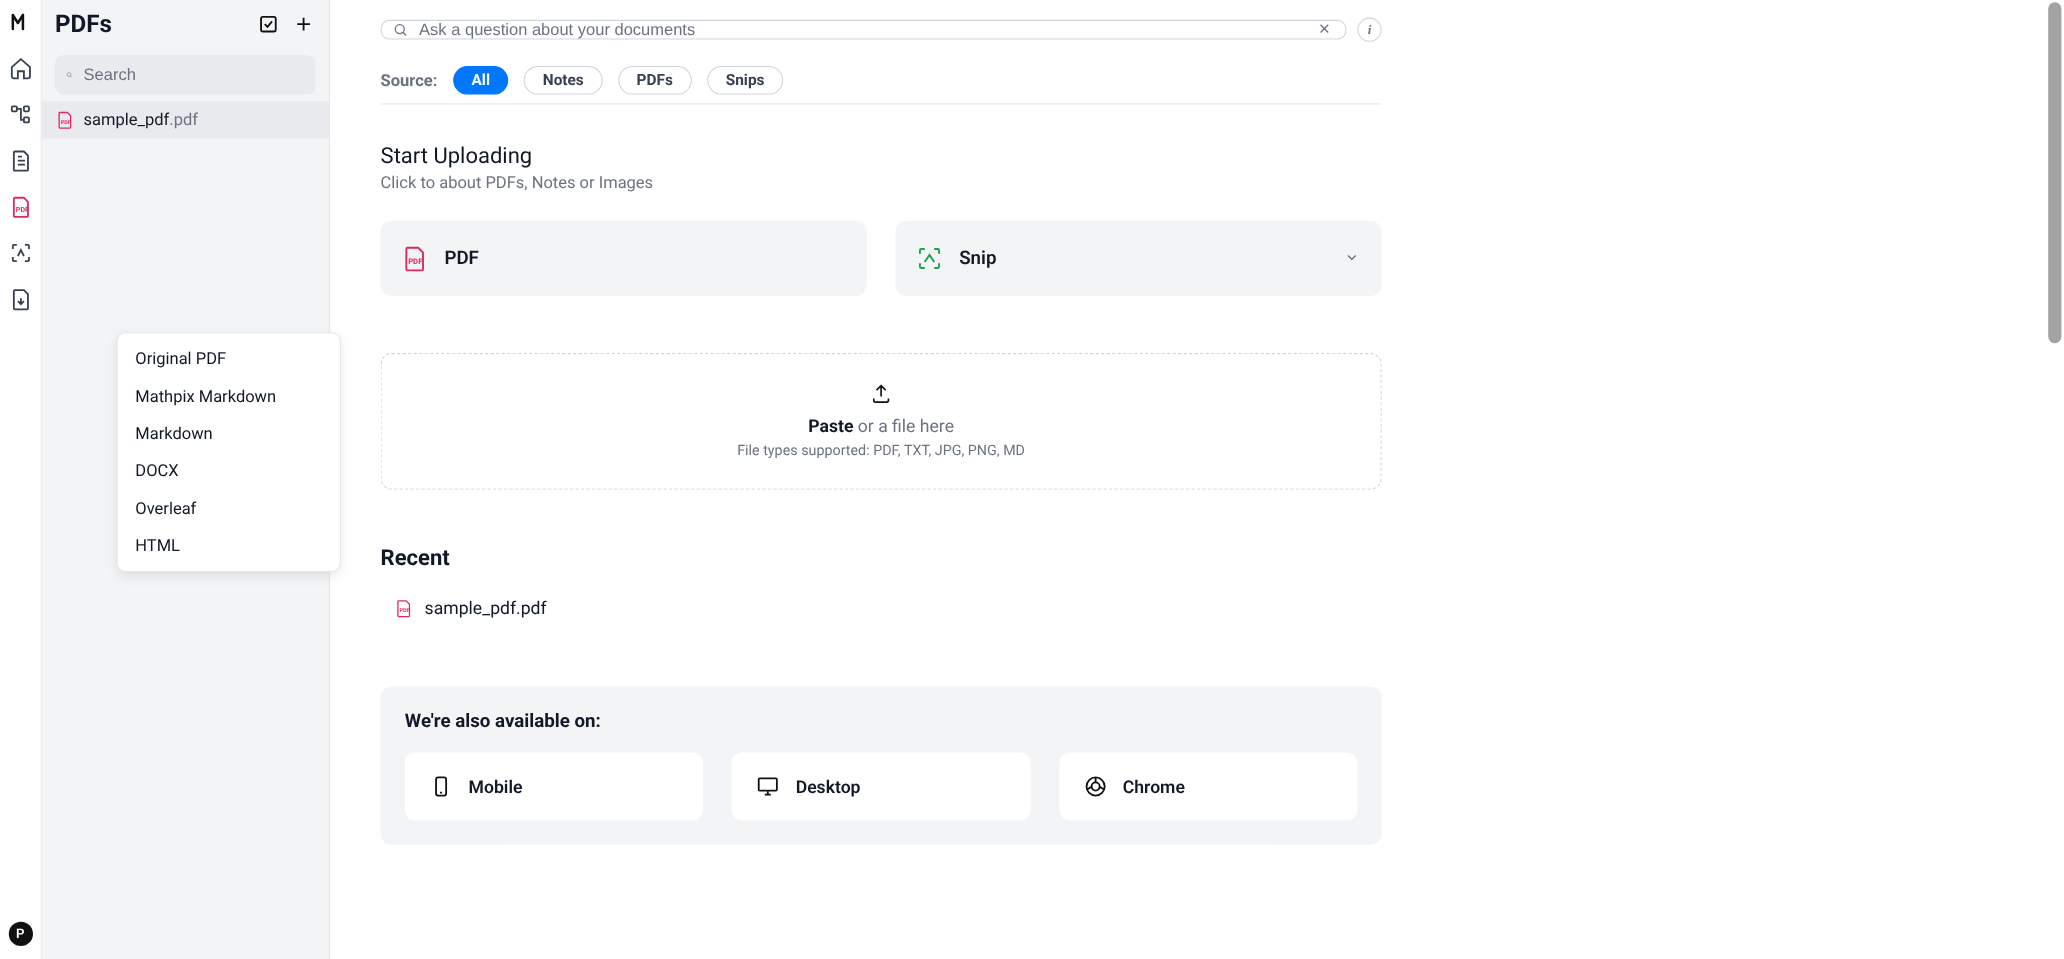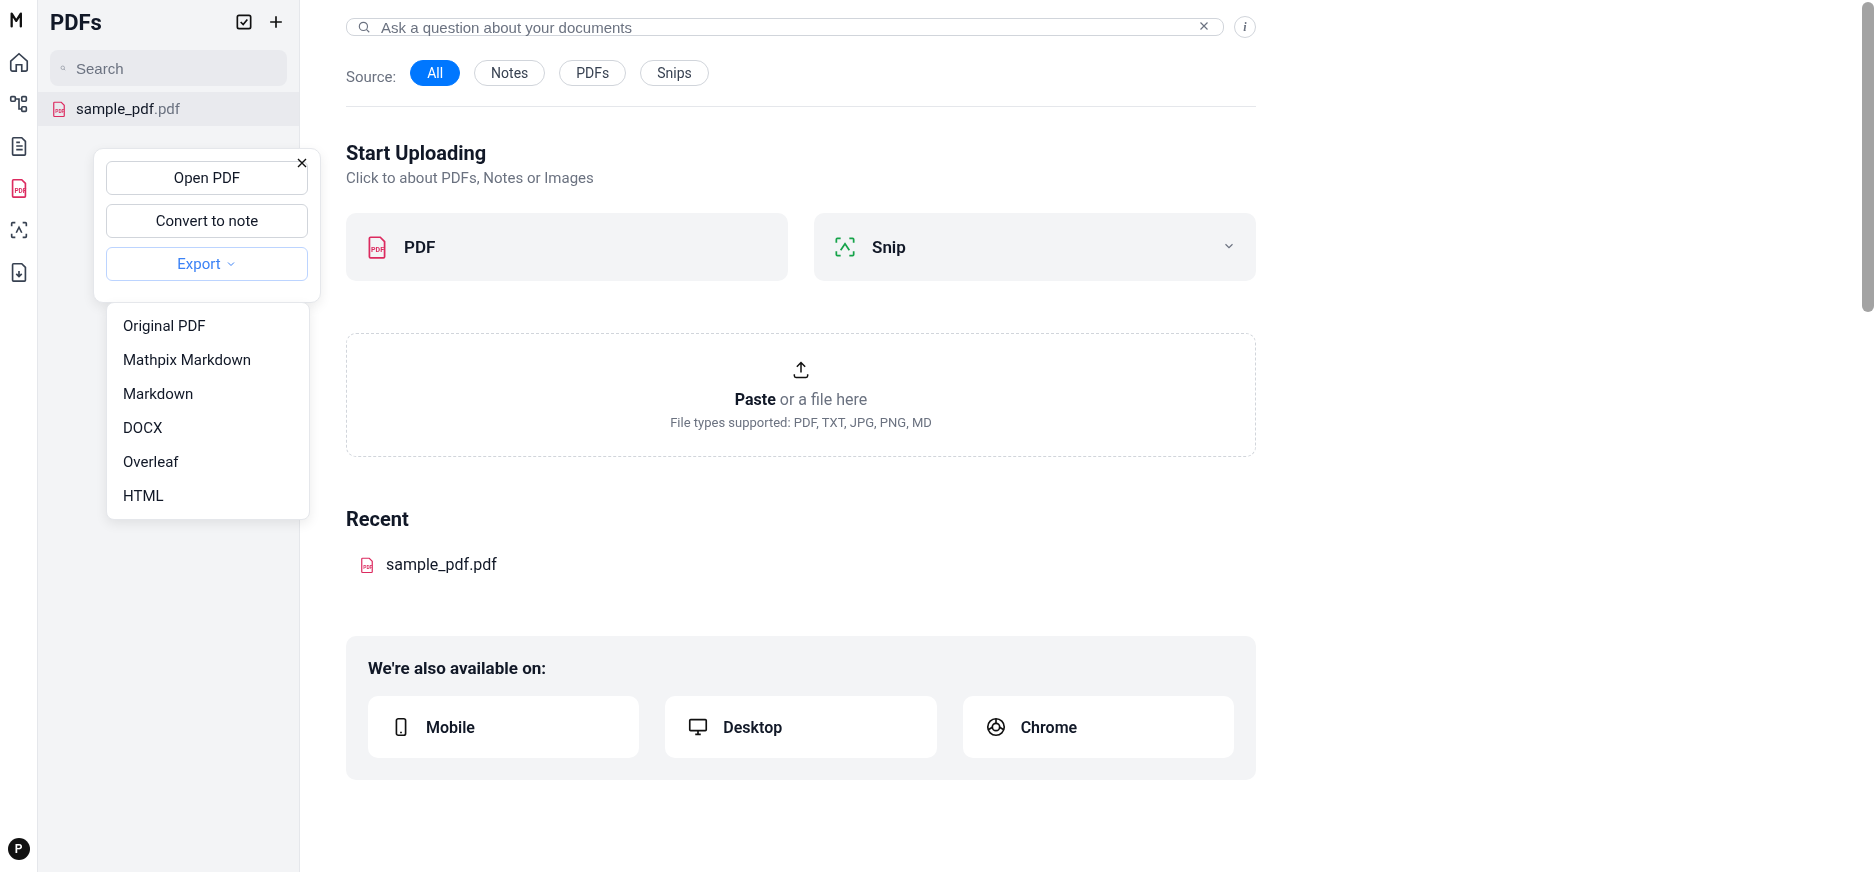--- a/index.html
+++ b/index.html
@@ -62,27 +62,27 @@
   .main-inner { max-width:910px; }
   .ask-row { display:flex; align-items:center; gap:10px;}
   .ask-box { flex:1; height:18px; border:1px solid var(--border-dark); border-radius:8px; display:flex; align-items:center; padding:0 10px; color:var(--text-muted);}
   .ask-box svg.search { width:14px; height:14px; stroke:currentColor; fill:none; stroke-width:2; margin-right:8px;}
   .ask-box input { border:none; flex:1; outline:none; font-size:15px; background:transparent; color:var(--text);}
   .ask-box input::placeholder { color:var(--text-muted);}
   .ask-box .x { width:16px; height:16px; margin-left:auto;}
   .ask-box .x svg { width:14px; height:14px; stroke:#6b7280; fill:none; stroke-width:2;}
   .info-icn { width:22px; height:22px; border:1.5px solid var(--border-dark); border-radius:50%; display:flex; align-items:center; justify-content:center; color:#6b7280; font-size:12px; font-weight:600; font-style:italic; font-family:serif;}
 
-  .source-row { display:flex; align-items:flex-end; gap:14px; margin-top:22px; padding-bottom:20px; border-bottom:1px solid var(--border);}
+  .source-row { display:flex; align-items:center; gap:14px; margin-top:22px; padding-bottom:8px; border-bottom:1px solid var(--border);font-weight:bold;}
   .source-label { color:var(--text-muted); font-size:15px;}
   .pill { height:26px; padding:0 16px; border:1px solid var(--border-dark); border-radius:999px; display:flex; align-items:center; font-size:14px; color:#374151; cursor:pointer;}
   .pill.selected { background:var(--pill-selected); border-color:var(--pill-selected); color:#fff;}
 
   .section { margin-top:34px;}
-  .section h2 { margin:0 0 4px 0; font-size:20px; font-weight:700;}
+  .section h2 { margin:0 0 4px 0; font-size:20px; font-weight:400;}
   .section .sub { color:var(--text-muted); font-size:15px;}
 
   .upload-cards { display:flex; gap:26px; margin-top:26px;}
   .card { flex:1; background:#f3f4f6; border-radius:10px; height:68px; display:flex; align-items:center; padding:0 18px; gap:14px; cursor:pointer;}
   .card .cicon { width:26px; height:26px; display:flex; align-items:center; justify-content:center;}
   .card .cicon svg { width:26px; height:26px; fill:none; stroke-width:1.6;}
   .card .clabel { font-size:17px; font-weight:600;}
   .card .chev { margin-left:auto; width:16px; height:16px; color:#6b7280;}
   .card .chev svg { width:14px; height:14px; stroke:currentColor; fill:none; stroke-width:2;}
 
@@ -184,33 +184,20 @@
       <input type="text" placeholder="Search" style="">
     </div>
     <div class="file-row">
       <svg viewBox="0 0 24 24">
           <path d="M6 3h9l4 4v14a1 1 0 0 1-1 1H6a1 1 0 0 1-1-1V4a1 1 0 0 1 1-1z" stroke="#dc2a5f" fill="none" stroke-width="1.6"></path>
           <text x="7" y="17" font-size="6.5" fill="#dc2a5f" font-weight="700">PDF</text>
         </svg>
       <span class="file-name"><span>sample_pdf</span><span class="ext">.pdf</span></span>
     </div>
 
-    <div class="popover">
-      <div class="close"><svg viewBox="0 0 24 24">
-            <path d="M6 6l12 12M18 6l-12 12"></path>
-          </svg></div>
-      <div class="pop-btn">Open PDF</div>
-      <div class="pop-btn">Convert to note</div>
-      <div class="pop-btn export">
-        <span>Export</span>
-        <svg viewBox="0 0 24 24">
-            <path d="M6 9l6 6 6-6"></path>
-          </svg>
-      </div>
-    </div>
 
     <div class="dropdown" id="export-dropdown">
         <div class="opt">Original PDF</div>
         <div class="opt">Mathpix Markdown</div>
         <div class="opt">Markdown</div>
         <div class="opt">DOCX</div>
         <div class="opt">Overleaf</div>
         <div class="opt">HTML</div>
       </div>
   </div>

